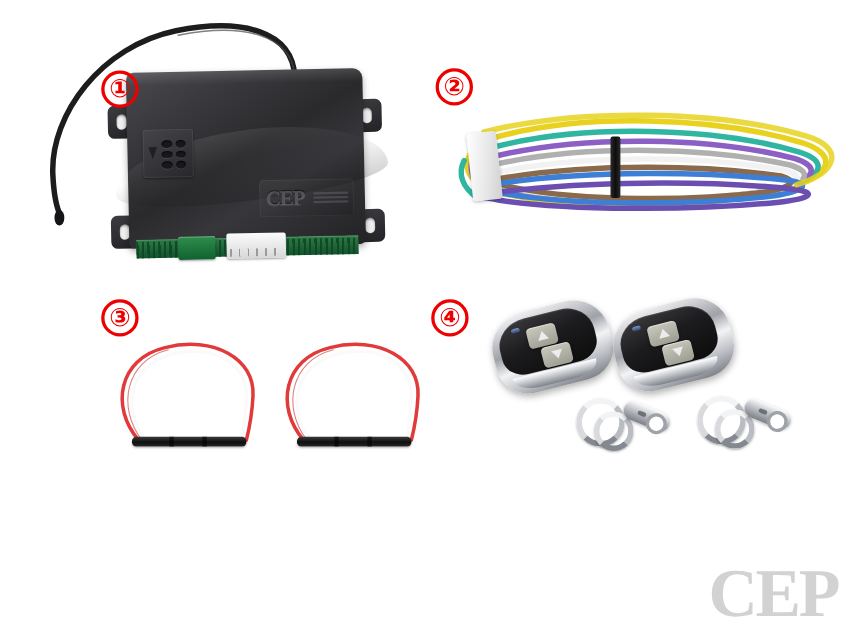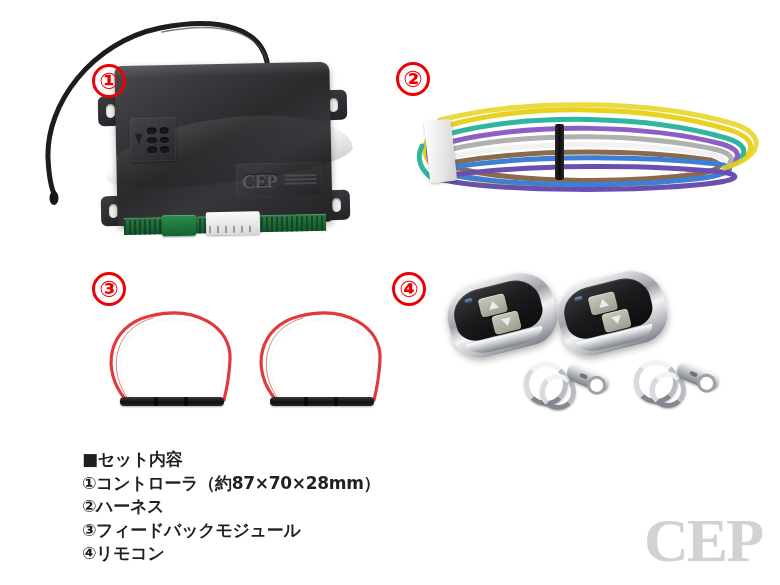--- a/index.html
+++ b/index.html
@@ -511,23 +511,16 @@
     <div class="keyring" style="left:76px; top:84px;"></div>
     <div class="keyring" style="left:92px; top:96px; width:26px; height:26px;"></div>
     <div class="clasp" style="left:118px; top:92px;"></div>
   </div>
 
   <div class="badge" id="badge1">①</div>
   <div class="badge" id="badge2">②</div>
   <div class="badge" id="badge3">③</div>
   <div class="badge" id="badge4">④</div>
 
-  <div id="spec-list">
-    <div>■セット内容</div>
-    <div>①コントローラ（約87×70×28mm）</div>
-    <div>②ハーネス</div>
-    <div>③フィードバックモジュール</div>
-    <div>④リモコン</div>
-  </div>
 
   <div id="watermark">CEP</div>
 
 </div>
 
 </body></html>

